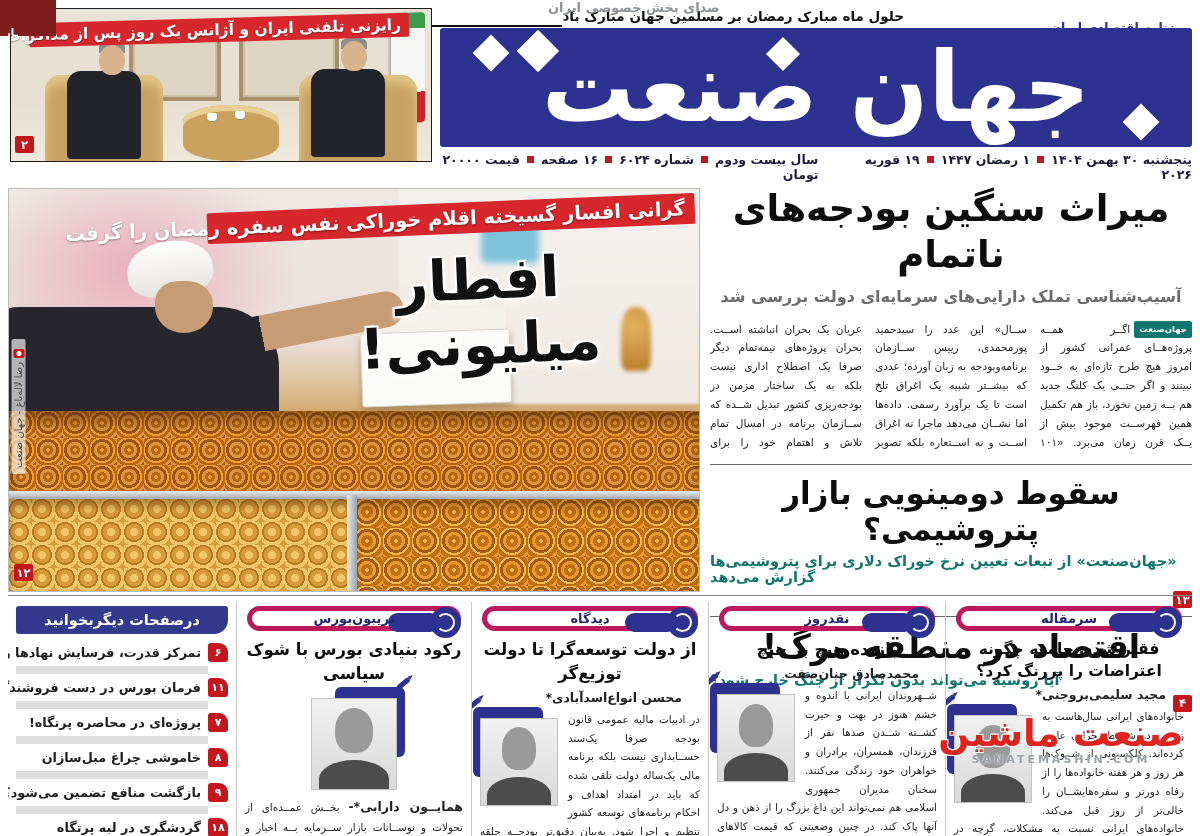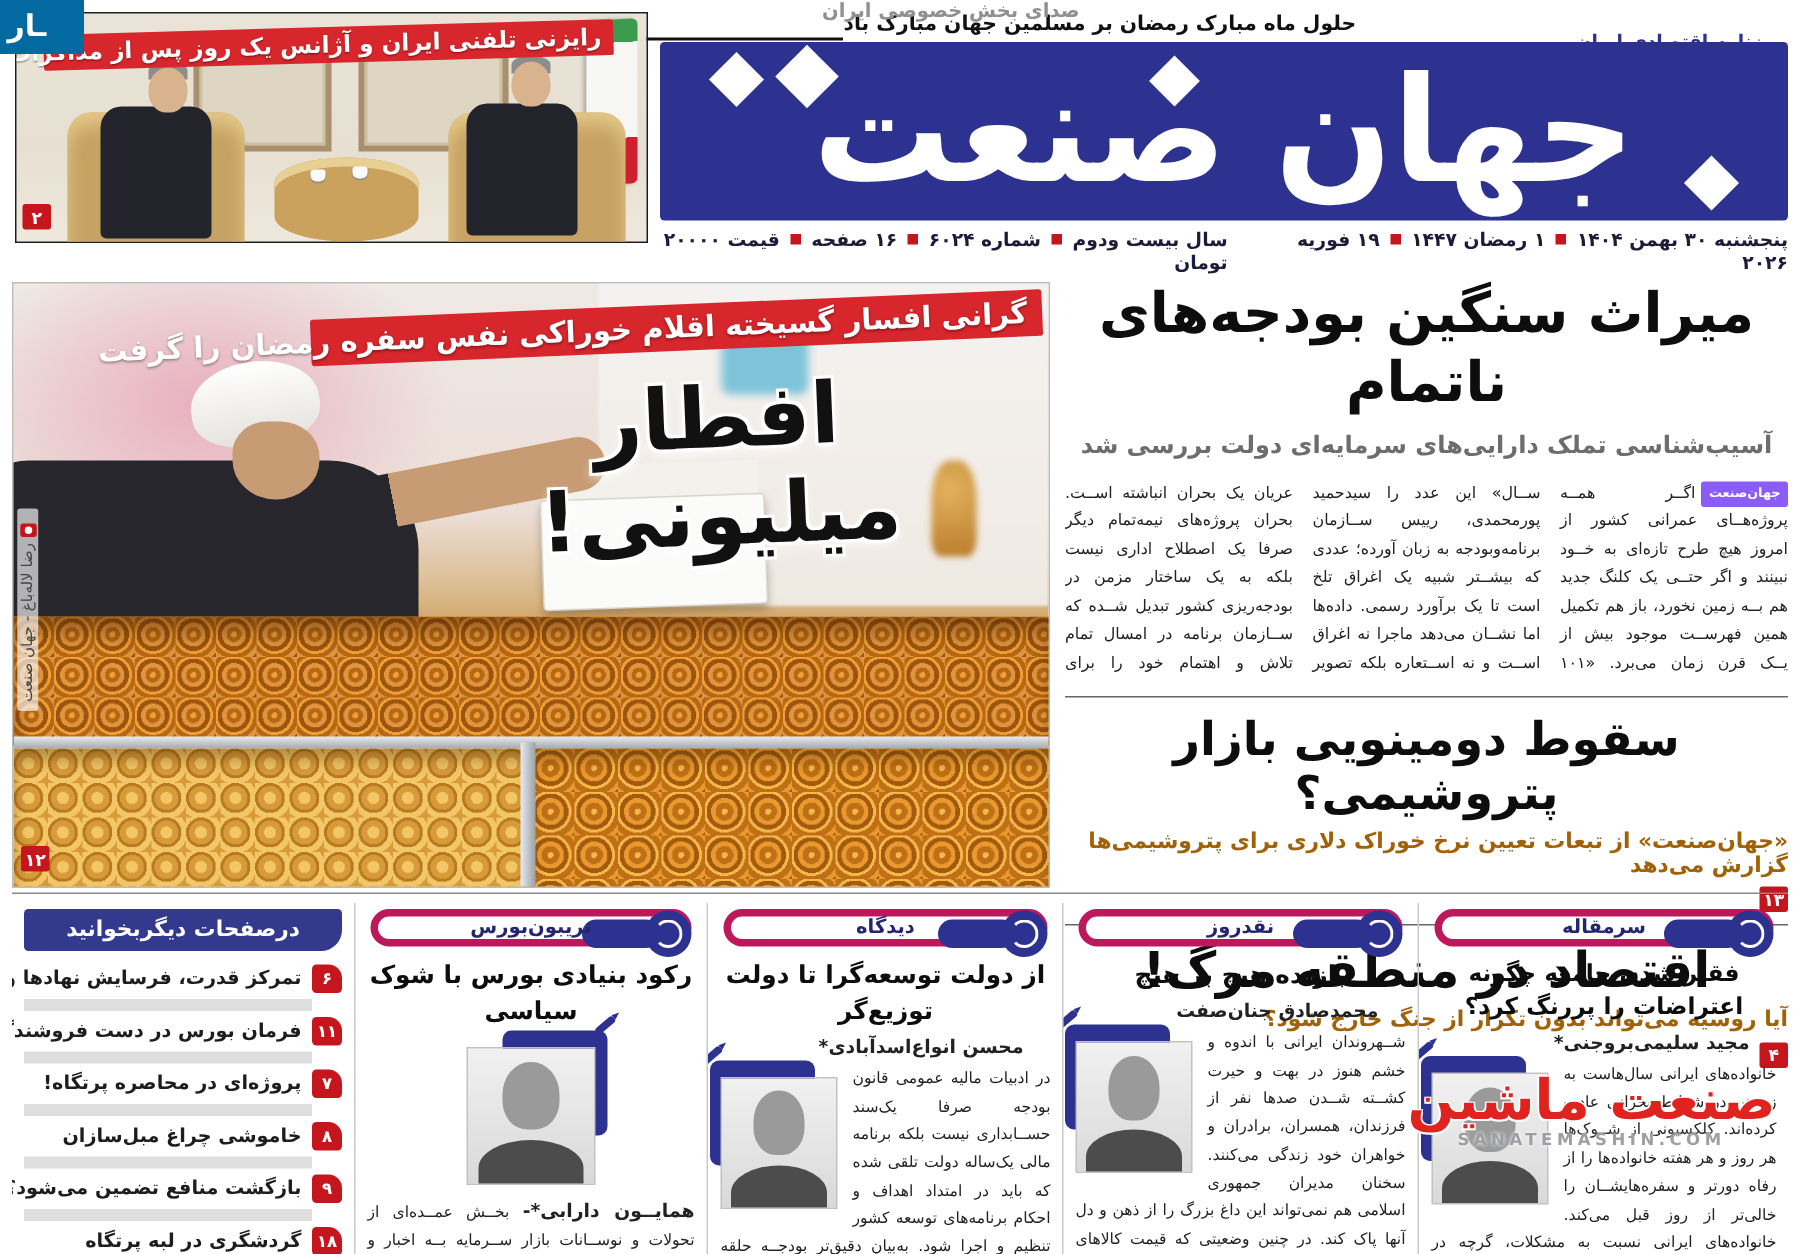--- a/index.html
+++ b/index.html
@@ -22,22 +22,22 @@
   .tp-hair { position:absolute; width:26px; height:12px; background:#8d8d8d; border-radius:50% 50% 0 0; }
   .tp-table { position:absolute; bottom:0; left:172px; width:96px; height:56px; background:#caa25d; border-radius:50%/30%; box-shadow:inset 0 6px 0 #e8cf94; }
   .tp-cup { position:absolute; width:10px; height:8px; background:#fbfbfb; border-radius:2px 2px 4px 4px; box-shadow:0 1px 1px #888; }
   .tp-flag { position:absolute; right:6px; top:4px; width:34px; height:110px; background:linear-gradient(180deg,#3d9b4e 0 14%,#f6f6f4 14% 72%,#cf2030 72% 100%); border-radius:4px; box-shadow:-2px 0 3px rgba(0,0,0,.25); transform:skewY(-3deg); }
   .tp-banner { position:absolute; left:18px; top:9px; width:380px; padding:3px 8px; background:#d7262c; color:#fff;
     font-weight:bold; font-size:15.5px; text-align:center; transform:rotate(-1.6deg); direction:rtl; white-space:nowrap;
     text-shadow:0 1px 1px rgba(0,0,0,.35); border-radius:2px;}
   .tp-badge { position:absolute; left:4px; bottom:8px; }
 
   
-  .corner-mark { left:0; top:0; width:56px; height:36px; background:#0369a1; color:#fff; font-weight:bold;
-    font-size:20px; line-height:34px; padding:0 5px; overflow:hidden; direction:ltr; z-index:60; }
+  .corner-mark { left:0; top:0; width:56px; height:36px; background:#7f1d1d; color:#fff; font-weight:bold;
+    font-size:10px; line-height:34px; padding:16px 5px; overflow:hidden; direction:ltr; z-index:60; }
 
   
   .masthead { right:8px; top:0; width:752px; height:178px; }
   .mast-tagline-right { position:absolute; top:20px; right:2px; color:#2d3190; font-weight:bold; font-size:12.5px; }
   .mast-blessing { position:absolute; top:8px; right:288px; font-weight:bold; font-size:13.5px; color:#111; padding-bottom:3px; }
   .mast-blessing::after { content:""; position:absolute; right:100%; bottom:0; width:175px; border-top:2px solid #111; }
   .mast-tagline-left { position:absolute; top:0; left:108px; color:#8d9196; font-weight:bold; font-size:13px; }
   .logo-box { position:absolute; top:28px; left:0; right:0; height:119px; background:#2d3190; border-radius:3px;
     display:flex; align-items:center; justify-content:center; overflow:hidden; }
   .logo-text { color:#fff; font-size:92px; font-weight:bold; line-height:1; transform:scaleY(1.06); letter-spacing:-2px; }
@@ -82,27 +82,27 @@
   .camera-icon { display:inline-block; width:11px; height:9px; background:#c4161c; border-radius:2px; position:relative; margin:4px 0; }
   .camera-icon::after { content:""; position:absolute; inset:2px 3px; background:#fff; border-radius:50%; }
   .mp-badge { position:absolute; left:5px; bottom:10px; }
 
   
   .lead-col { right:8px; top:186px; width:482px; height:408px; }
   .lead-col h1 { font-size:37px; font-weight:bold; text-align:center; color:#0d0d0d; letter-spacing:-1px; line-height:1.25; }
   .subhead { text-align:center; color:#6d6d6d; font-weight:bold; font-size:16px; margin-top:8px; }
   .lead-body { position:relative; margin-top:14px; height:136px; overflow:hidden;
     columns:3; column-gap:13px; column-rule:none; font-size:10.6px; line-height:1.78; text-align:justify; color:#222; }
-  .source-chip { display:inline-block; background:#8b5cf6; color:#fff; font-size:8.5px; font-weight:bold; padding:1px 5px; border-radius:2px; margin-left:4px; vertical-align:1px; }
+  .source-chip { display:inline-block; background:#0f766e; color:#fff; font-size:8.5px; font-weight:bold; padding:1px 5px; border-radius:2px; margin-left:4px; vertical-align:1px; }
   .page-badge { display:inline-flex; align-items:center; justify-content:center; width:19px; height:17px;
     background:#c4161c; color:#fff; font-weight:bold; font-size:11.5px; border-radius:2px; }
   .badge-row { margin-top:4px; }
   .story-rule { border:none; border-top:1px solid #666; margin:8px 0 10px; }
   .h2a { font-size:31px; font-weight:bold; text-align:center; color:#0d0d0d; letter-spacing:-0.5px; }
-  .sub2 { text-align:right; color:#a16207; font-weight:bold; font-size:14.5px; margin-top:6px; }
+  .sub2 { text-align:left; color:#0f766e; font-weight:bold; font-size:14.5px; margin-top:6px; }
 
   
   .bottom { left:8px; top:602px; width:1184px; height:234px; display:grid;
     grid-template-columns:247px 237px 237px 235px 1fr; overflow:hidden; }
   .col { padding:2px 8px 0; overflow:hidden; position:relative; }
   .col + .col { border-left:none; }
   .col:not(:last-child) { border-left:1px solid #c9c9c9; }
 
   .tab { position:relative; height:25px; border:5px solid #be185d; border-radius:13px; background:#fff; margin:2px 2px 7px; }
   .tab-title { position:absolute; inset:0; display:flex; align-items:center; justify-content:center;

